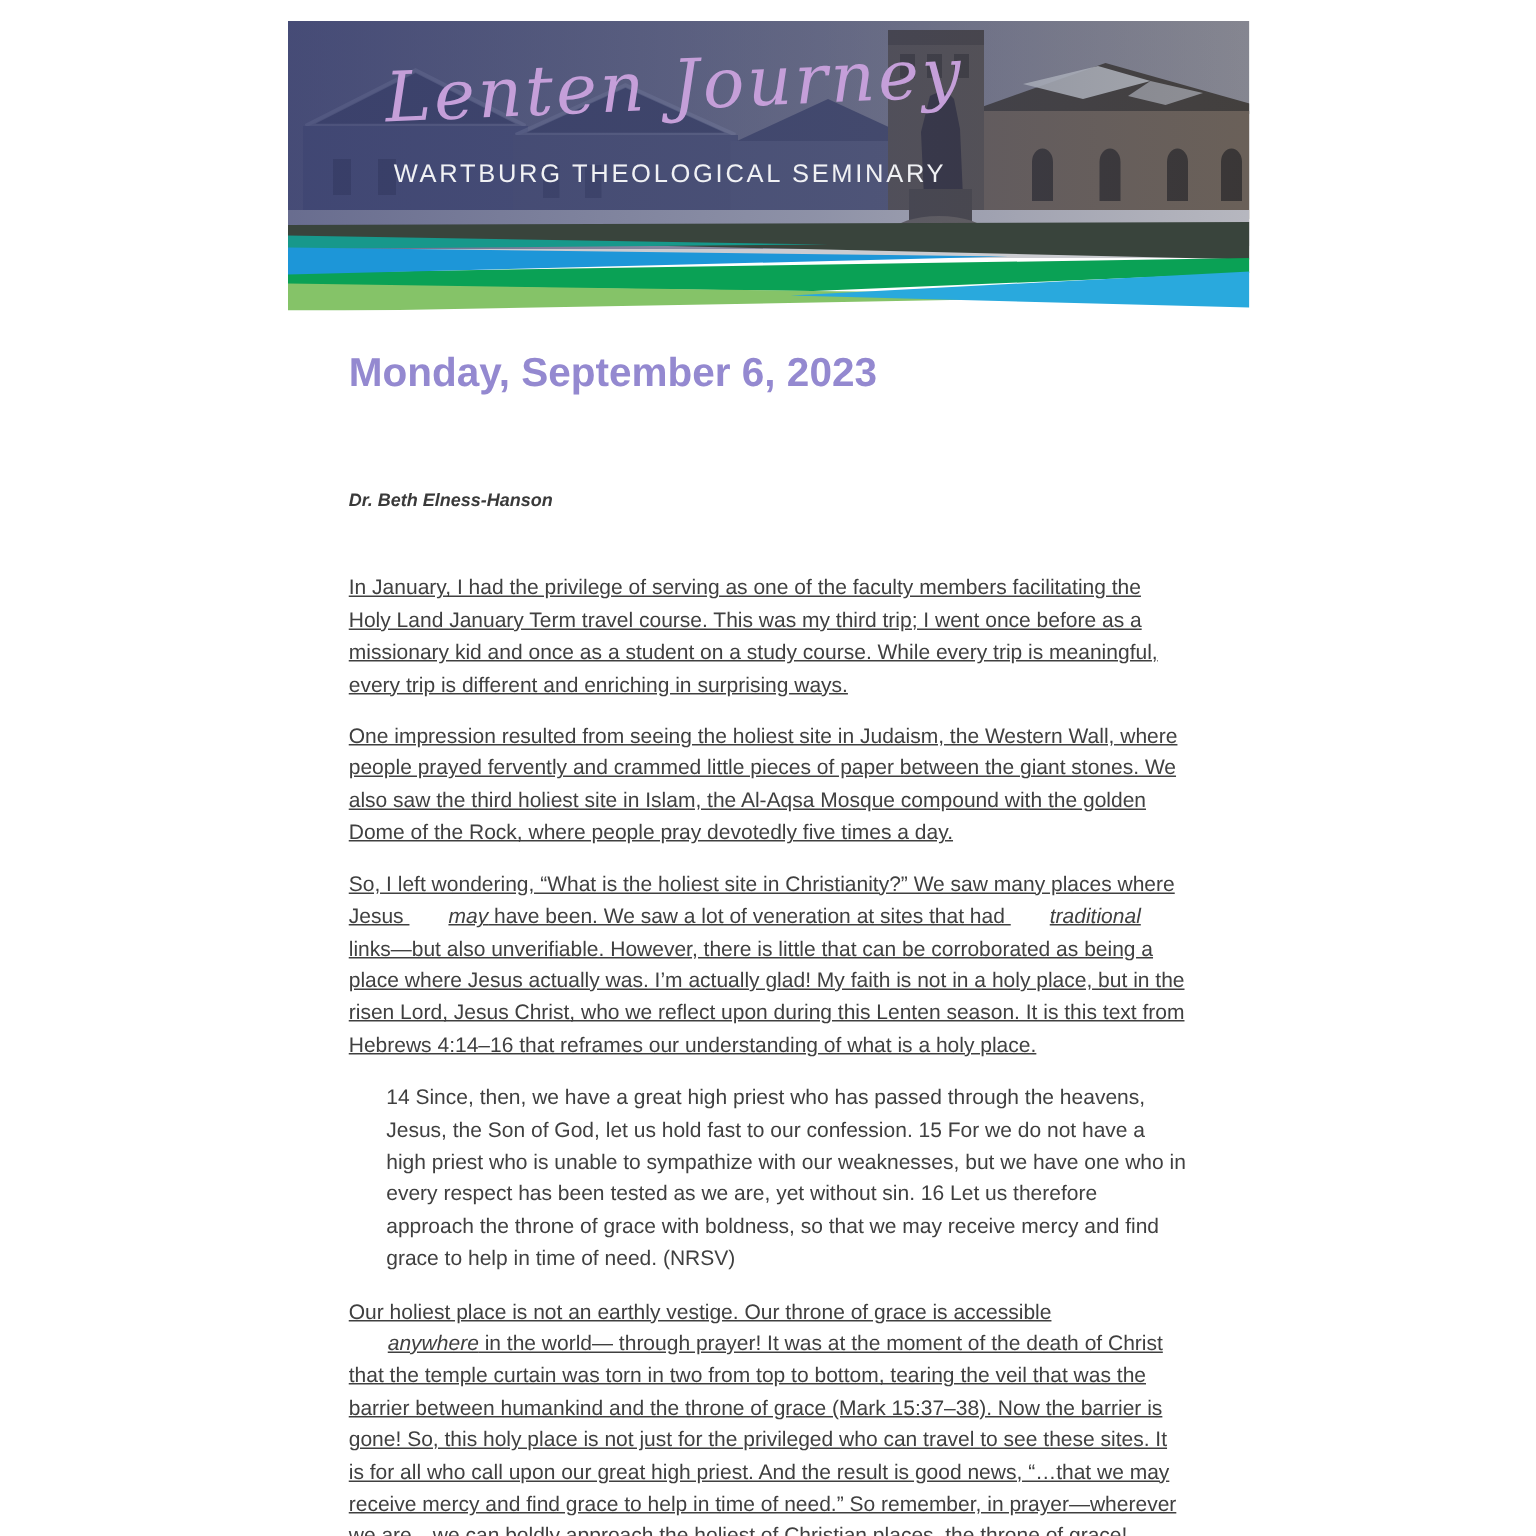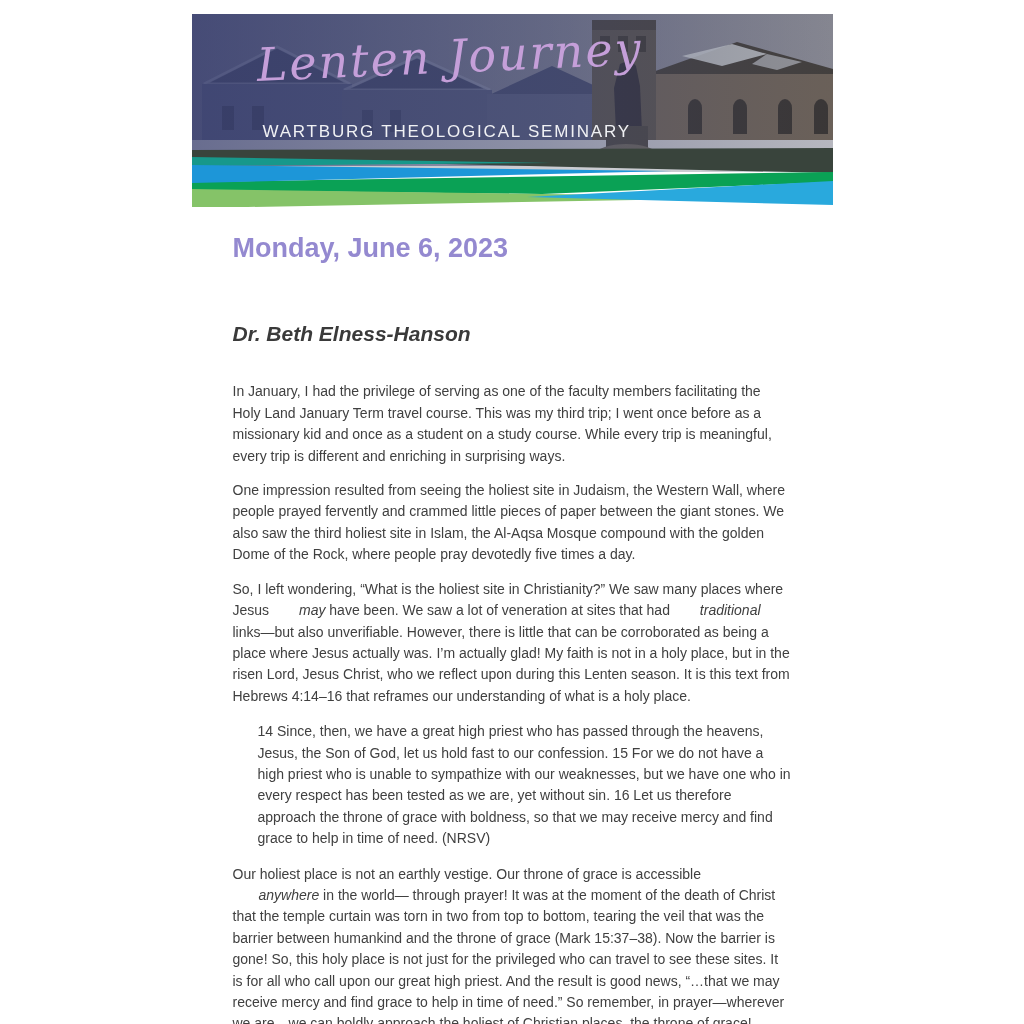--- a/index.html
+++ b/index.html
@@ -10,28 +10,28 @@
   .page{width:641px;margin:14px auto 0;}
   .header{position:relative;height:193px;overflow:hidden;}
   .header svg{display:block;}
   .logo-script{
     position:absolute;left:66px;top:24px;
     font-family:"DejaVu Serif",serif;font-style:italic;
     font-size:46px;letter-spacing:2px;white-space:nowrap;
     transform:rotate(-2.5deg);transform-origin:left bottom;
   }
   .logo-sub{
-    position:absolute;left:71px;top:108px;
+    position:absolute;left:71px;top:92px;
     font-size:17px;letter-spacing:1.8px;white-space:nowrap;
     font-weight:400;
   }
   .content{padding:0 41px;font-size:14px;line-height:21.4px;color:#404040;}
   .date-heading{font-size:27px;line-height:1.15;font-weight:bold;margin:26px 0 0;}
-  .author{font-size:21px;font-weight:bold;font-style:italic;color:#3a3a3a;margin:59px 0 37px;}
-  .content p{margin:13px 0;}
+  .author{font-size:12px;font-weight:bold;font-style:italic;color:#3a3a3a;margin:59px 0 37px;}
+  .content p{margin:13px 0;text-decoration:underline;}
   .content blockquote{margin:14px 0 14px 25px;padding:0;}
   em{font-style:italic;margin-left:26px;}
 </style>
 </head>
 <body>
 
 <div class="page">
 
   <div class="header">
     <svg width="641" height="193" viewBox="0 0 641 193">
@@ -102,21 +102,21 @@
         <polygon points="0,175 350,180 610,183 0,194" fill="#85c368"></polygon>
         <polygon points="335,183 641,167 641,191" fill="#29a9dd"></polygon>
       </g>
     </svg>
 
     <div class="logo-script" style="color:#c59fd9;">Lenten Journey</div>
     <div class="logo-sub" style="color:#f0f1f4;">WARTBURG THEOLOGICAL SEMINARY</div>
   </div>
 
   <div class="content">
-    <h1 class="date-heading" style="color:#9489d0;">Monday, June 6, 2023</h1>
+    <h1 class="date-heading" style="color:#9489d0;">Monday, September 6, 2023</h1>
 
     <div class="author">Dr. Beth Elness-Hanson</div>
 
     <p><span>In January, I had the privilege of serving as one of the faculty members facilitating the Holy Land January Term travel course. This was my third trip; I went once before as a missionary kid and once as a student on a study course. While every trip is meaningful, every trip is different and enriching in surprising ways.</span></p>
 
     <p><span>One impression resulted from seeing the holiest site in Judaism, the Western Wall, where people prayed fervently and crammed little pieces of paper between the giant stones. We also saw the third holiest site in Islam, the Al-Aqsa Mosque compound with the golden Dome of the Rock, where people pray devotedly five times a day.</span></p>
 
     <p><span>So, I left wondering, “What is the holiest site in Christianity?” We saw many places where Jesus </span><em>may</em><span> have been. We saw a lot of veneration at sites that had </span><em>traditional</em><span> links—but also unverifiable. However, there is little that can be corroborated as being a place where Jesus actually was. I’m actually glad! My faith is not in a holy place, but in the risen Lord, Jesus Christ, who we reflect upon during this Lenten season. It is this text from Hebrews 4:14–16 that reframes our understanding of what is a holy place.</span></p>
 
     <blockquote><span>14 Since, then, we have a great high priest who has passed through the heavens, Jesus, the Son of God, let us hold fast to our confession. 15 For we do not have a high priest who is unable to sympathize with our weaknesses, but we have one who in every respect has been tested as we are, yet without sin. 16 Let us therefore approach the throne of grace with boldness, so that we may receive mercy and find grace to help in time of need. (NRSV)</span></blockquote>

